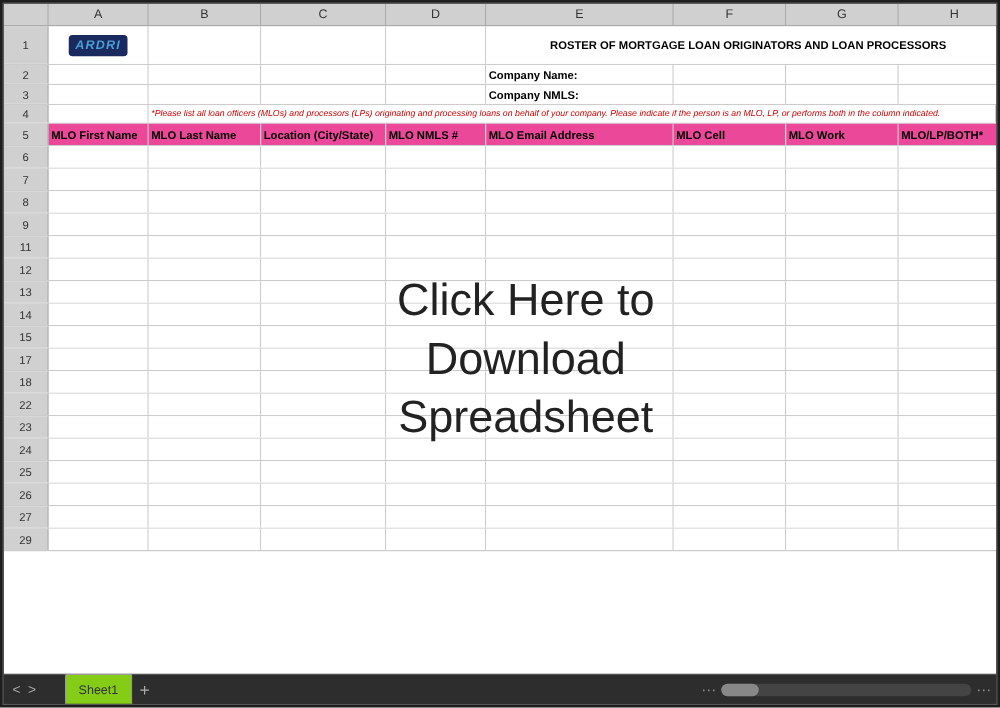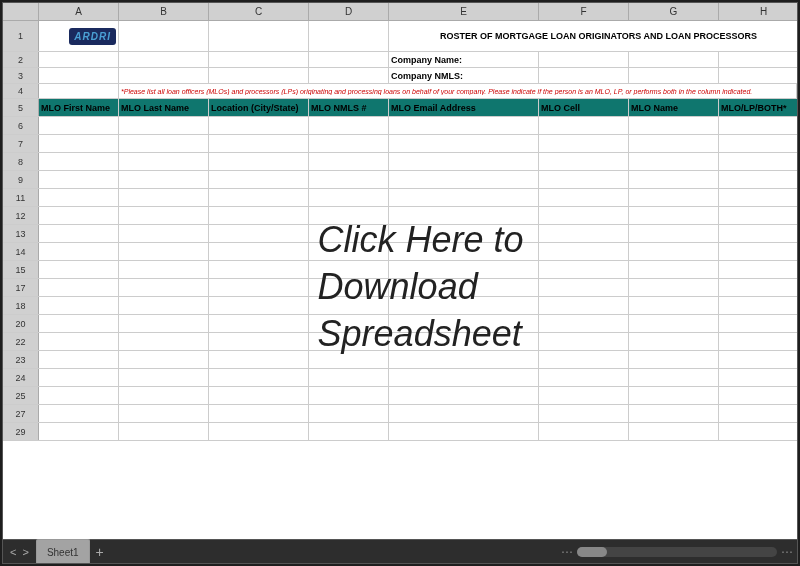--- a/index.html
+++ b/index.html
@@ -91,21 +91,21 @@
       font-size: 9px;
       padding: 0 2px;
       display: flex;
       align-items: center;
       overflow: hidden;
       white-space: nowrap;
       background: #fff;
     }
 
     .cell.header-cell {
-      background: #0f766e;
+      background: #ec4899;
       font-weight: bold;
       font-size: 9px;
     }
 
     
     .col-a { width: 80px; min-width: 80px; }
     .col-b { width: 90px; min-width: 90px; }
     .col-c { width: 100px; min-width: 100px; }
     .col-d { width: 80px; min-width: 80px; }
     .col-e { width: 150px; min-width: 150px; }
@@ -114,21 +114,21 @@
     .col-h { width: 90px; min-width: 90px; }
 
     
     .row-1 { min-height: 30px; }
     .row-1 .cell { min-height: 30px; align-items: center; }
 
     
     .logo-cell {
       display: flex;
       align-items: center;
-      justify-content: flex-end;
+      justify-content: center;
       padding: 2px;
     }
 
     .logo-box {
       background: #1a2a5e;
       color: #4a9fd4;
       font-size: 10px;
       font-weight: bold;
       padding: 3px 5px;
       border-radius: 3px;
@@ -164,26 +164,25 @@
 
     
     .download-overlay {
       position: absolute;
       top: 50%;
       left: 50%;
       transform: translate(-40%, -45%);
       font-size: 36px;
       font-weight: normal;
       color: #222;
-      text-align: left;
+      text-align: center;
       line-height: 1.3;
       cursor: pointer;
       z-index: 10;
       pointer-events: none;
-      font-style: italic;
     }
 
     
     .tab-bar {
       height: 24px;
       background: #2d2d2d;
       display: flex;
       align-items: center;
       border-top: 1px solid #555;
       padding: 0 4px;
@@ -192,28 +191,28 @@
 
     .nav-arrow {
       color: #aaa;
       font-size: 11px;
       padding: 0 3px;
       cursor: pointer;
       user-select: none;
     }
 
     .sheet-tab {
-      background: #a3a3a3;
+      background: #84cc16;
       color: #333;
       font-size: 10px;
       padding: 7px 10px;
       border: 1px solid #999;
       border-bottom: none;
       border-radius: 2px 2px 0 0;
-      margin-left: 4px;
+      margin-left: 20px;
       cursor: pointer;
     }
 
     .add-sheet-btn {
       color: #aaa;
       font-size: 14px;
       padding: 0 6px;
       cursor: pointer;
     }
 
@@ -332,21 +331,21 @@
     </div>
 
     <div class="grid-row">
       <div class="row-num">5</div>
       <div class="cell col-a header-cell">MLO First Name</div>
       <div class="cell col-b header-cell">MLO Last Name</div>
       <div class="cell col-c header-cell">Location (City/State)</div>
       <div class="cell col-d header-cell">MLO NMLS #</div>
       <div class="cell col-e header-cell">MLO Email Address</div>
       <div class="cell col-f header-cell">MLO Cell</div>
-      <div class="cell col-g header-cell">MLO Name</div>
+      <div class="cell col-g header-cell">MLO Work</div>
       <div class="cell col-h header-cell">MLO/LP/BOTH*</div>
     </div>
 
     <div id="data-rows">
         <div class="grid-row">
           <div class="row-num">6</div>
           <div class="cell col-a"></div>
           <div class="cell col-b"></div>
           <div class="cell col-c"></div>
           <div class="cell col-d"></div>
@@ -459,31 +458,20 @@
           <div class="cell col-a"></div>
           <div class="cell col-b"></div>
           <div class="cell col-c"></div>
           <div class="cell col-d"></div>
           <div class="cell col-e"></div>
           <div class="cell col-f"></div>
           <div class="cell col-g"></div>
           <div class="cell col-h"></div>
         </div>
         <div class="grid-row">
-          <div class="row-num">20</div>
-          <div class="cell col-a"></div>
-          <div class="cell col-b"></div>
-          <div class="cell col-c"></div>
-          <div class="cell col-d"></div>
-          <div class="cell col-e"></div>
-          <div class="cell col-f"></div>
-          <div class="cell col-g"></div>
-          <div class="cell col-h"></div>
-        </div>
-        <div class="grid-row">
           <div class="row-num">22</div>
           <div class="cell col-a"></div>
           <div class="cell col-b"></div>
           <div class="cell col-c"></div>
           <div class="cell col-d"></div>
           <div class="cell col-e"></div>
           <div class="cell col-f"></div>
           <div class="cell col-g"></div>
           <div class="cell col-h"></div>
         </div>
@@ -504,20 +492,31 @@
           <div class="cell col-b"></div>
           <div class="cell col-c"></div>
           <div class="cell col-d"></div>
           <div class="cell col-e"></div>
           <div class="cell col-f"></div>
           <div class="cell col-g"></div>
           <div class="cell col-h"></div>
         </div>
         <div class="grid-row">
           <div class="row-num">25</div>
+          <div class="cell col-a"></div>
+          <div class="cell col-b"></div>
+          <div class="cell col-c"></div>
+          <div class="cell col-d"></div>
+          <div class="cell col-e"></div>
+          <div class="cell col-f"></div>
+          <div class="cell col-g"></div>
+          <div class="cell col-h"></div>
+        </div>
+        <div class="grid-row">
+          <div class="row-num">26</div>
           <div class="cell col-a"></div>
           <div class="cell col-b"></div>
           <div class="cell col-c"></div>
           <div class="cell col-d"></div>
           <div class="cell col-e"></div>
           <div class="cell col-f"></div>
           <div class="cell col-g"></div>
           <div class="cell col-h"></div>
         </div>
         <div class="grid-row">

